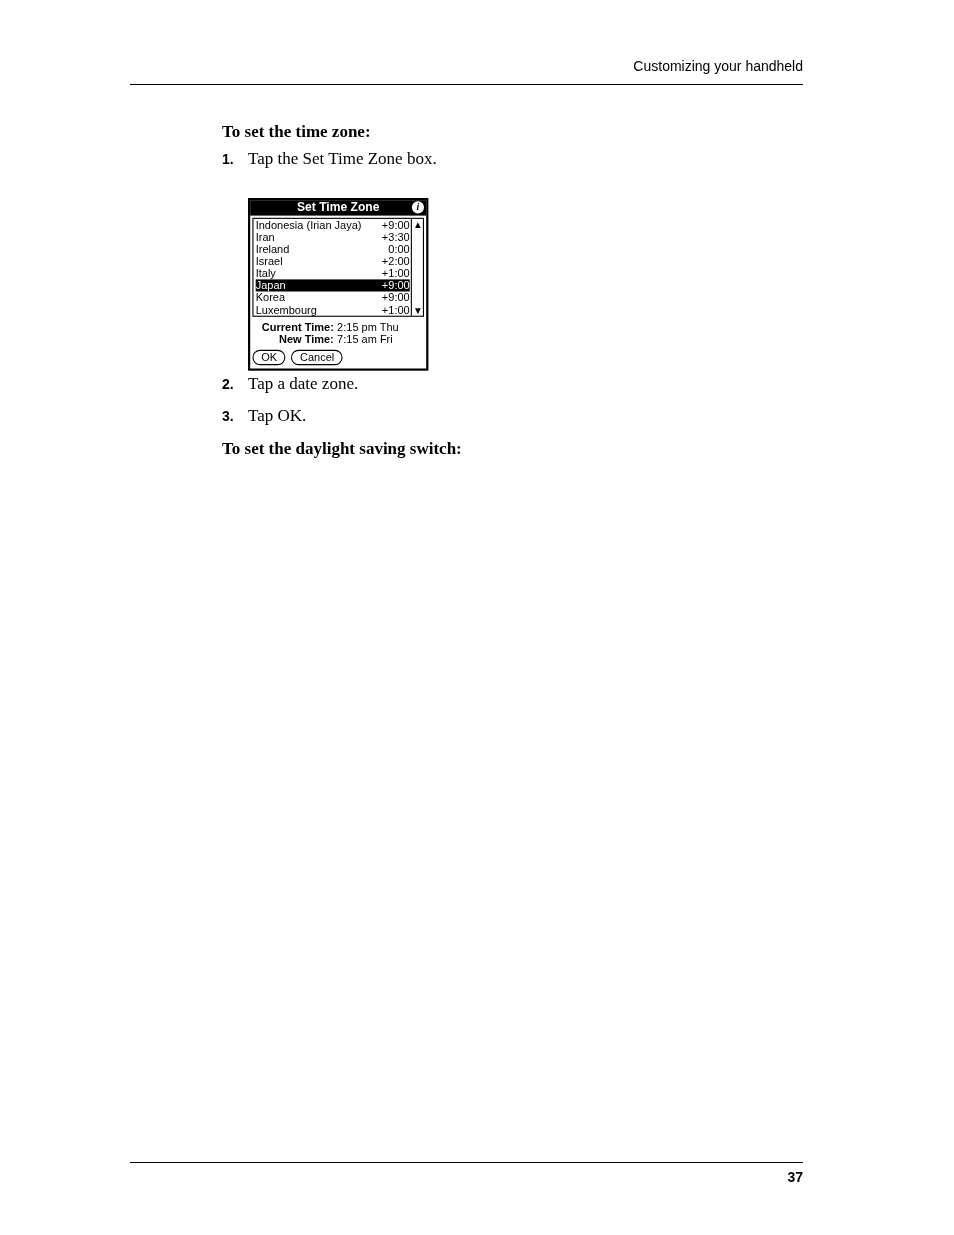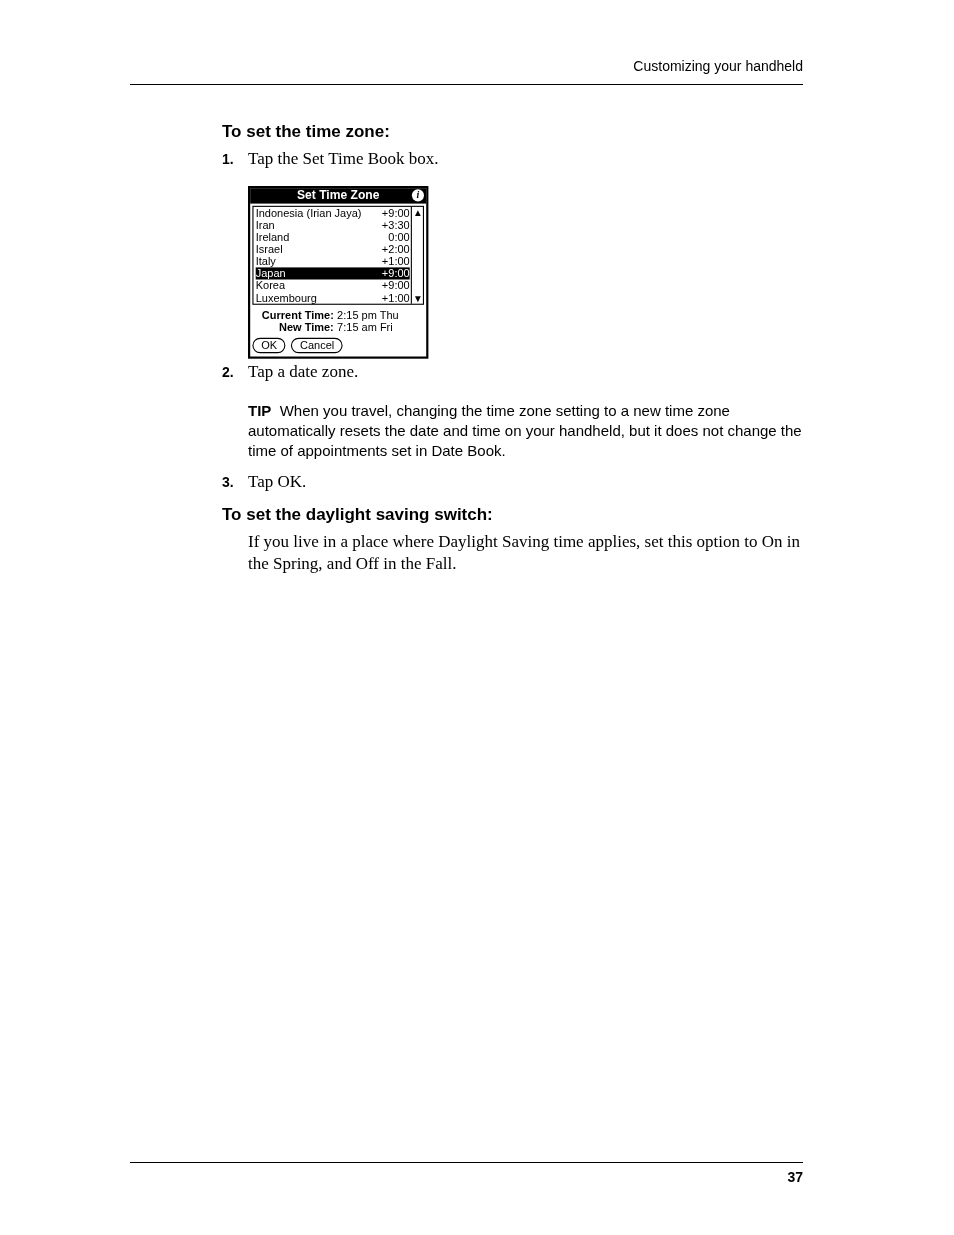--- a/index.html
+++ b/index.html
@@ -36,21 +36,21 @@
   }
 
   .content {
     position: absolute;
     left: 222px;
     right: 75px;
     top: 122px;
   }
 
   .sect-head {
-    font-family: Liberation Sans, sans-serif;
+    font-family: Liberation Serif, serif;
     font-stretch: condensed;
     font-weight: 600;
     font-size: 17px;
     margin: 0 0 4px 0;
     letter-spacing: 0px;
   }
 
   .step {
     display: flex;
     margin: 6px 0 10px 0;
@@ -64,21 +64,21 @@
     line-height: 22px;
     text-align: left;
   }
   .step-body {
     font-family: Georgia, "Times New Roman", serif;
     font-size: 17px;
     line-height: 22px;
   }
 
   .screenshot-wrap {
-    margin: 16px 0 18px 26px;
+    margin: 28px 0 18px 26px;
   }
   .palm-dialog {
     width: 160px;
     transform: scale(1.1);
     transform-origin: top left;
     border: 2px solid #000;
     font-family: "Helvetica Neue", Arial, sans-serif;
     font-size: 10px;
     line-height: 11px;
     color: #000;
@@ -199,21 +199,21 @@
     <div class="running-head">Customizing your handheld</div>
     <div class="header-rule"></div>
   </div>
 
   <div class="content">
 
     <div class="sect-head">To set the time zone:</div>
 
     <div class="step">
       <div class="step-num">1.</div>
-      <div class="step-body">Tap the Set Time Book box.</div>
+      <div class="step-body">Tap the Set Time Zone box.</div>
     </div>
 
     <div class="screenshot-wrap">
       <div class="palm-dialog">
         <div class="palm-title">
           <span>Set Time Zone</span>
           <span class="palm-info">i</span>
         </div>
         <div class="tz-list">
           <div class="tz-row">
@@ -268,32 +268,28 @@
           <span class="palm-btn">Cancel</span>
         </div>
       </div>
     </div>
 
     <div class="step">
       <div class="step-num">2.</div>
       <div class="step-body">Tap a date zone.</div>
     </div>
 
-    <div class="tip-block">
-      <span class="tip-label">TIP</span>&nbsp;&nbsp;<span>When you travel, changing the time zone setting to a new time zone automatically resets the date and time on your handheld, but it does not change the time of appointments set in Date Book.</span>
-    </div>
 
     <div class="step">
       <div class="step-num">3.</div>
       <div class="step-body">Tap OK.</div>
     </div>
 
     <div class="sect2">
       <div class="sect-head">To set the daylight saving switch:</div>
-      <div class="body-para">If you live in a place where Daylight Saving time applies, set this option to On in the Spring, and Off in the Fall.</div>
     </div>
 
   </div>
 
   <div class="footer-rule"></div>
   <div class="page-num">37</div>
 
 </div>
 
 </body></html>

